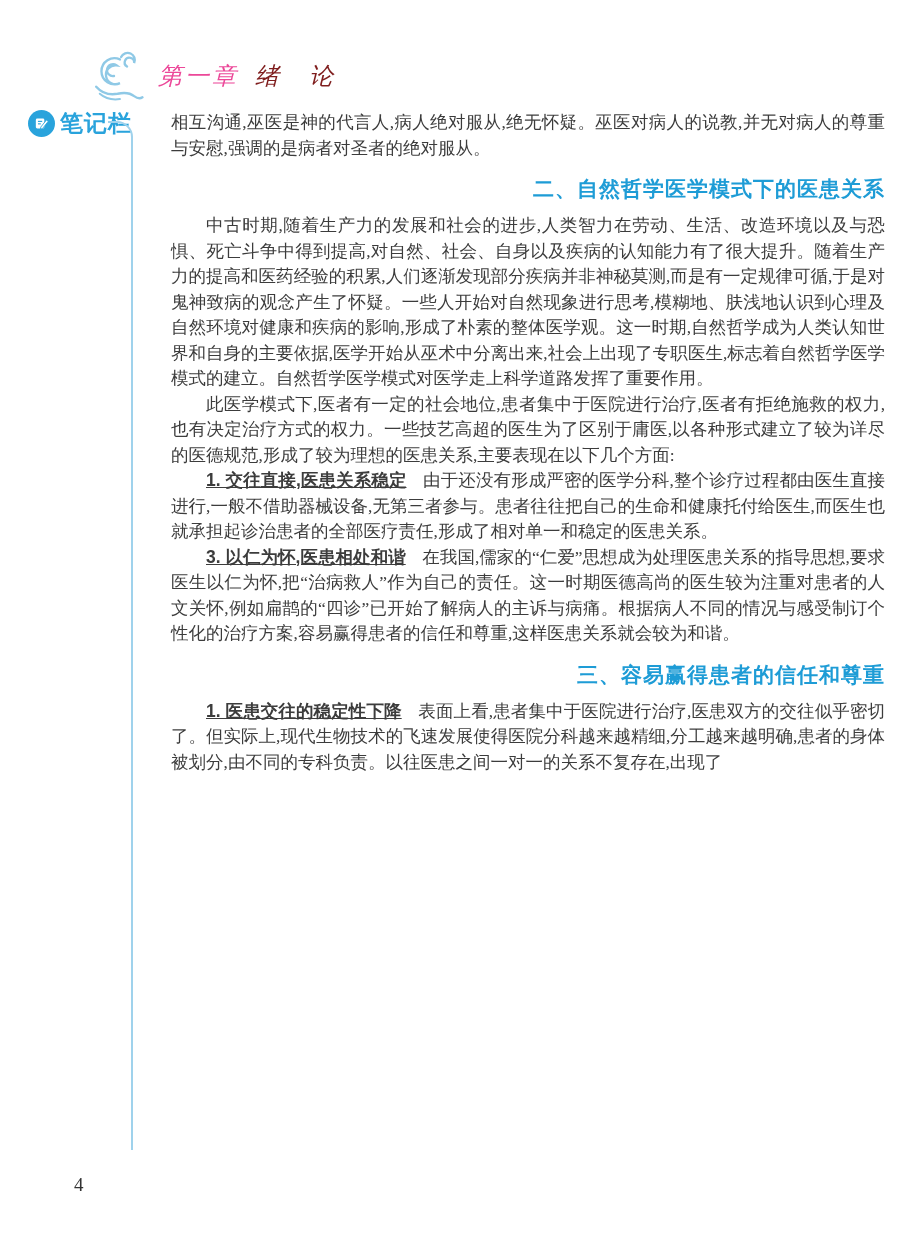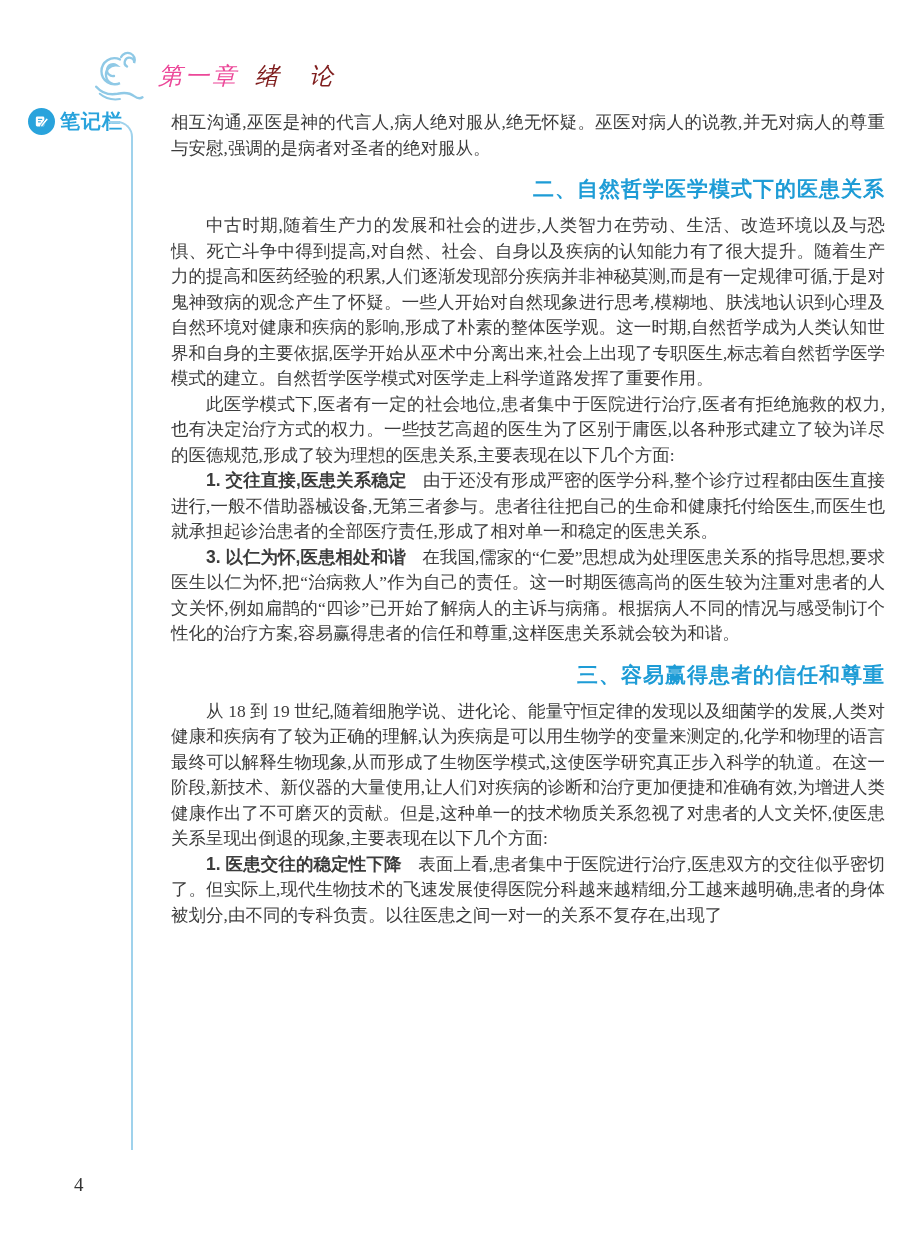--- a/index.html
+++ b/index.html
@@ -52,21 +52,21 @@
     width: 27px;
     height: 27px;
     border-radius: 50%;
     background: #29a3dc;
     display: flex;
     align-items: center;
     justify-content: center;
     margin-right: 5px;
   }
   .notes-label {
-    font-size: 20px;
+    font-size: 23px;
     font-weight: bold;
     color: #29a3dc;
     font-family: "Liberation Sans", sans-serif;
     letter-spacing: 1px;
   }
   .notes-divider {
     position: absolute;
     left: 108px;
     top: 121px;
     width: 25px;
@@ -98,20 +98,21 @@
     text-indent: 2em;
     text-align: right;
     margin-top: 13px;
     margin-bottom: 9px;
     letter-spacing: 1px;
   }
   .item-lead {
     font-family: "Liberation Sans", sans-serif;
     font-weight: bold;
     margin-right: 0.95em;
+    text-decoration: underline;
   }
 
   
   .page-number {
     position: absolute;
     left: 74px;
     top: 1174px;
     font-size: 19px;
     color: #333333;
     font-family: "Liberation Serif", serif;
@@ -155,21 +156,20 @@
     <h2 class="sec-heading">二、自然哲学医学模式下的医患关系</h2>
 
     <p class="para">中古时期,随着生产力的发展和社会的进步,人类智力在劳动、生活、改造环境以及与恐惧、死亡斗争中得到提高,对自然、社会、自身以及疾病的认知能力有了很大提升。随着生产力的提高和医药经验的积累,人们逐渐发现部分疾病并非神秘莫测,而是有一定规律可循,于是对鬼神致病的观念产生了怀疑。一些人开始对自然现象进行思考,模糊地、肤浅地认识到心理及自然环境对健康和疾病的影响,形成了朴素的整体医学观。这一时期,自然哲学成为人类认知世界和自身的主要依据,医学开始从巫术中分离出来,社会上出现了专职医生,标志着自然哲学医学模式的建立。自然哲学医学模式对医学走上科学道路发挥了重要作用。</p>
     <p class="para">此医学模式下,医者有一定的社会地位,患者集中于医院进行治疗,医者有拒绝施救的权力,也有决定治疗方式的权力。一些技艺高超的医生为了区别于庸医,以各种形式建立了较为详尽的医德规范,形成了较为理想的医患关系,主要表现在以下几个方面:</p>
 
     <p class="para"><span class="item-lead">1. 交往直接,医患关系稳定</span><span>由于还没有形成严密的医学分科,整个诊疗过程都由医生直接进行,一般不借助器械设备,无第三者参与。患者往往把自己的生命和健康托付给医生,而医生也就承担起诊治患者的全部医疗责任,形成了相对单一和稳定的医患关系。</span></p>
     <p class="para"><span class="item-lead">3. 以仁为怀,医患相处和谐</span><span>在我国,儒家的“仁爱”思想成为处理医患关系的指导思想,要求医生以仁为怀,把“治病救人”作为自己的责任。这一时期医德高尚的医生较为注重对患者的人文关怀,例如扁鹊的“四诊”已开始了解病人的主诉与病痛。根据病人不同的情况与感受制订个性化的治疗方案,容易赢得患者的信任和尊重,这样医患关系就会较为和谐。</span></p>
 
     <h2 class="sec-heading">三、容易赢得患者的信任和尊重</h2>
 
-    <p class="para">从 18 到 19 世纪,随着细胞学说、进化论、能量守恒定律的发现以及细菌学的发展,人类对健康和疾病有了较为正确的理解,认为疾病是可以用生物学的变量来测定的,化学和物理的语言最终可以解释生物现象,从而形成了生物医学模式,这使医学研究真正步入科学的轨道。在这一阶段,新技术、新仪器的大量使用,让人们对疾病的诊断和治疗更加便捷和准确有效,为增进人类健康作出了不可磨灭的贡献。但是,这种单一的技术物质关系忽视了对患者的人文关怀,使医患关系呈现出倒退的现象,主要表现在以下几个方面:</p>
 
     <p class="para"><span class="item-lead">1. 医患交往的稳定性下降</span><span>表面上看,患者集中于医院进行治疗,医患双方的交往似乎密切了。但实际上,现代生物技术的飞速发展使得医院分科越来越精细,分工越来越明确,患者的身体被划分,由不同的专科负责。以往医患之间一对一的关系不复存在,出现了</span></p>
 
   </main>
 
   <span class="page-number">4</span>
 
 </div>
 
 </body></html>

